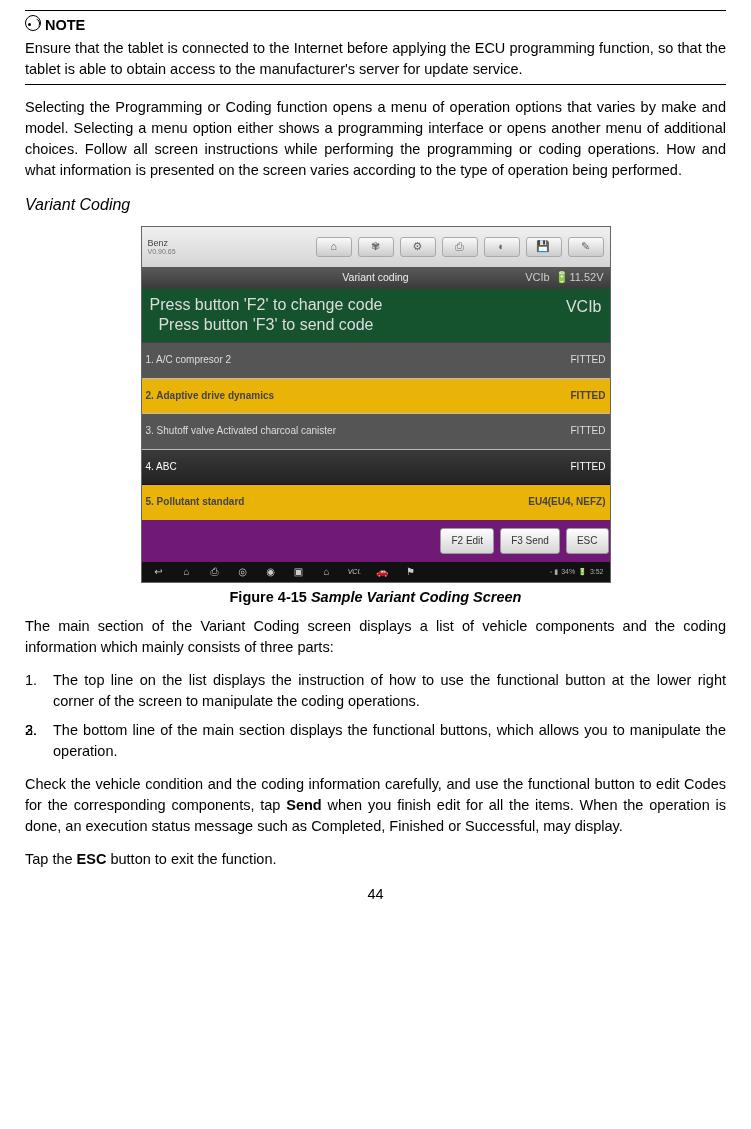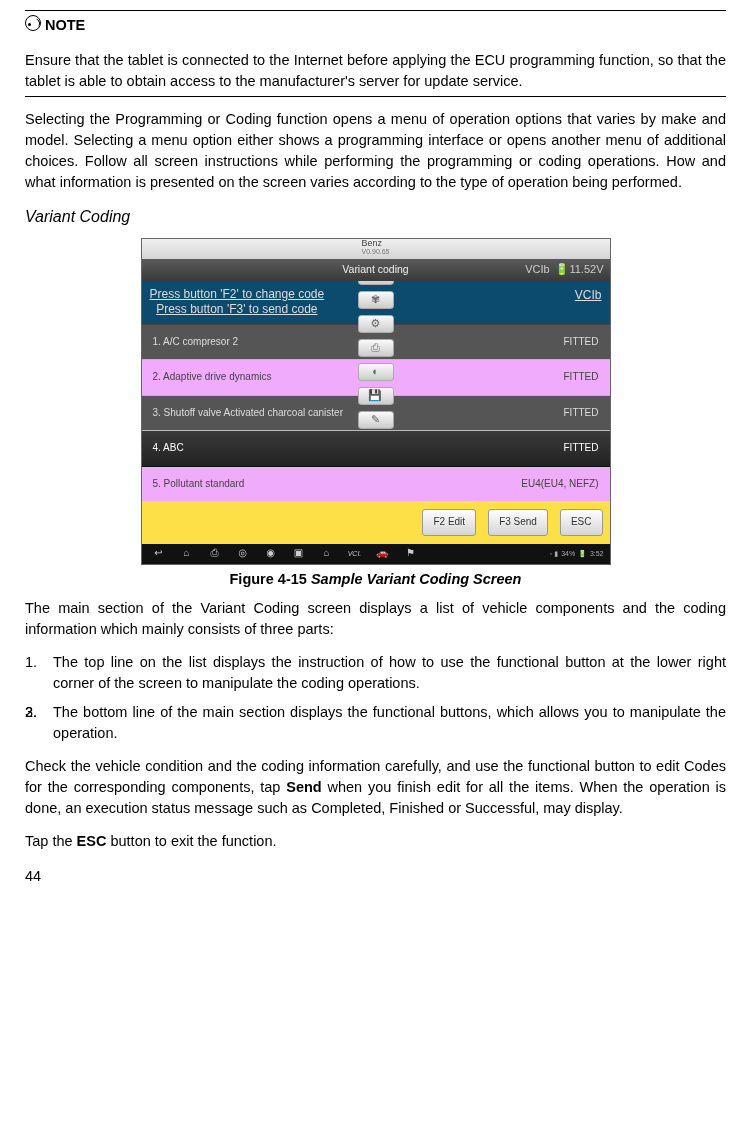--- a/index.html
+++ b/index.html
@@ -46,43 +46,42 @@
     width: 10px; height: 10px;
     border: 1.5px solid #000;
     border-left: none;
     border-bottom: none;
     border-radius: 0 50% 0 0;
     transform: rotate(28deg);
     clip-path: polygon(40% 0, 100% 0, 100% 60%);
   }
   .note-text {
     text-align: justify;
-    margin-top: 14px;
+    margin-top: 2px;
   }
   .para { text-align: justify; margin-bottom: 12px; }
   .subhead { font-style: italic; font-size: 16px; margin-bottom: 10px; }
 
   .figure-wrap { text-align: center; margin: 4px 0 8px 0; }
   .screenshot {
     width: 470px;
     margin: 0 auto;
     border: 1px solid #666;
     background: #e5e5e5;
     font-size: 10px;
     color: #ddd;
   }
   .topbar {
     background: linear-gradient(#f0f0f0,#d5d5d5);
-    height: 20px;
+    height: 40px;
     display: flex;
     align-items: center;
     gap: 6px;
     padding: 0 6px;
     color: #555;
-    flex-direction: column;
   }
   .brand { color:#444; font-size:9px; line-height:1; text-align:left; }
   .brand .v { font-size:7px; color:#777; }
   .ticon {
     width: 36px; height: 20px;
     background: linear-gradient(#fafafa,#ccc);
     border: 1px solid #aaa;
     border-radius: 3px;
     display:flex; align-items:center; justify-content:center;
     color:#666; font-size:11px;
@@ -93,42 +92,41 @@
     text-align: center;
     padding: 3px 6px;
     font-size: 10.5px;
     position: relative;
   }
   .titlebar .volt {
     position: absolute; right: 6px; top: 3px;
     font-size: 11px; color:#ccc;
   }
   .instr {
-    background: #0c4a6e;
+    background: #14532d;
     color: #ddd;
     padding: 6px 8px;
-    font-size: 12px;
+    font-size: 16px;
     display:flex; justify-content:space-between;
     border-bottom: 1px solid #444;
-    text-decoration: underline;
   }
   .instr .lines { line-height:1.3; }
   .row {
     display:flex; justify-content:space-between;
-    padding: 10px 11px;
+    padding: 10px 4px;
     font-size: 10px;
     border-bottom: 1px solid #bbb;
   }
   .r-dark { background:#555; color:#ddd; }
-  .r-light { background:#f0abfc; color:#444; }
+  .r-light { background:#eab308; color:#444;font-weight:bold; }
   .r-sel { background: linear-gradient(#3a3a3a,#222); color:#fff; border-bottom:1px solid #111; }
   .btnbar {
-    background:#fde047;
-    padding: 8px 7px;
-    display:flex; justify-content:flex-end; gap:12px;
+    background:#701a75;
+    padding: 8px 1px;
+    display:flex; justify-content:flex-end; gap:6px;
   }
   .fbtn {
     background: linear-gradient(#fefefe,#d5d5d5);
     border:1px solid #999;
     border-radius:3px;
     padding: 5px 10px;
     font-size:10px; color:#333;
   }
   .sysbar {
     background:#111;
@@ -144,21 +142,21 @@
   .sysbar .right { position:absolute; right:6px; font-size:7px; color:#aaa; display:flex; align-items:center; gap:3px; }
 
   .caption { font-weight:bold; font-size:14.5px; margin-top:4px; }
   .caption .ital { font-style: italic; }
 
   ol.numbered { list-style: none; padding-left: 28px; margin-bottom:12px; }
   ol.numbered li { text-align: justify; margin-bottom: 8px; position:relative; }
   ol.numbered li .num { position:absolute; left:-28px; }
 
   .bold { font-weight: bold; }
-  .pagenum { margin-top: 14px; font-size:14.5px; }
+  .pagenum { text-align:center; margin-top: 14px; font-size:14.5px; }
 </style>
 </head>
 <body>
 
 <div class="note-box">
   <div class="note-header">
     <span class="note-icon"></span>
     <span>NOTE</span>
   </div>
   <div class="note-text">Ensure that the tablet is connected to the Internet before applying the ECU programming function, so that the tablet is able to obtain access to the manufacturer's server for update service.</div>

